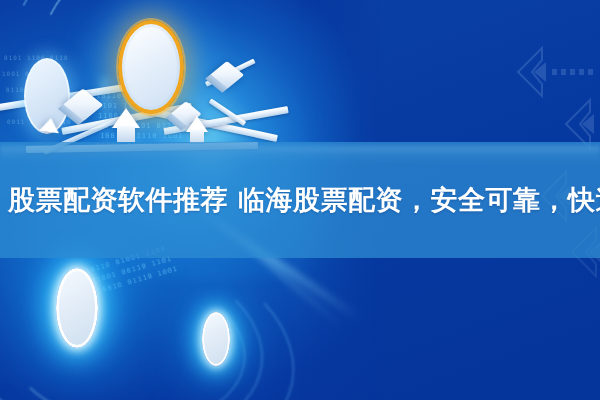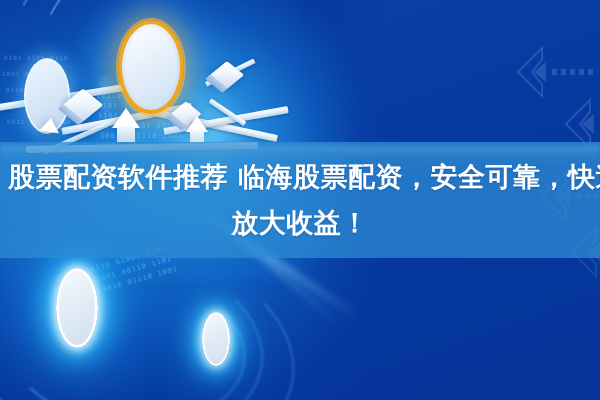--- a/index.html
+++ b/index.html
@@ -346,16 +346,15 @@
     <svg width="84" height="56" viewBox="0 0 84 56">
       <path d="M30 4 L6 28 L30 52 L30 40 L20 28 L30 16 Z" fill="none" stroke="#bfe3ff" stroke-width="2"></path>
       <path d="M34 18 L22 28 L34 38 Z" fill="#bfe3ff"></path>
     </svg>
   </div>
 
   <div class="band"></div>
 
   <div class="caption">
     <div class="cap-line cap-line-1">股票配资软件推荐 临海股票配资，安全可靠，快速</div>
-    <div class="cap-line cap-line-2">放大收益！</div>
   </div>
 
 </div>
 
 </body></html>

